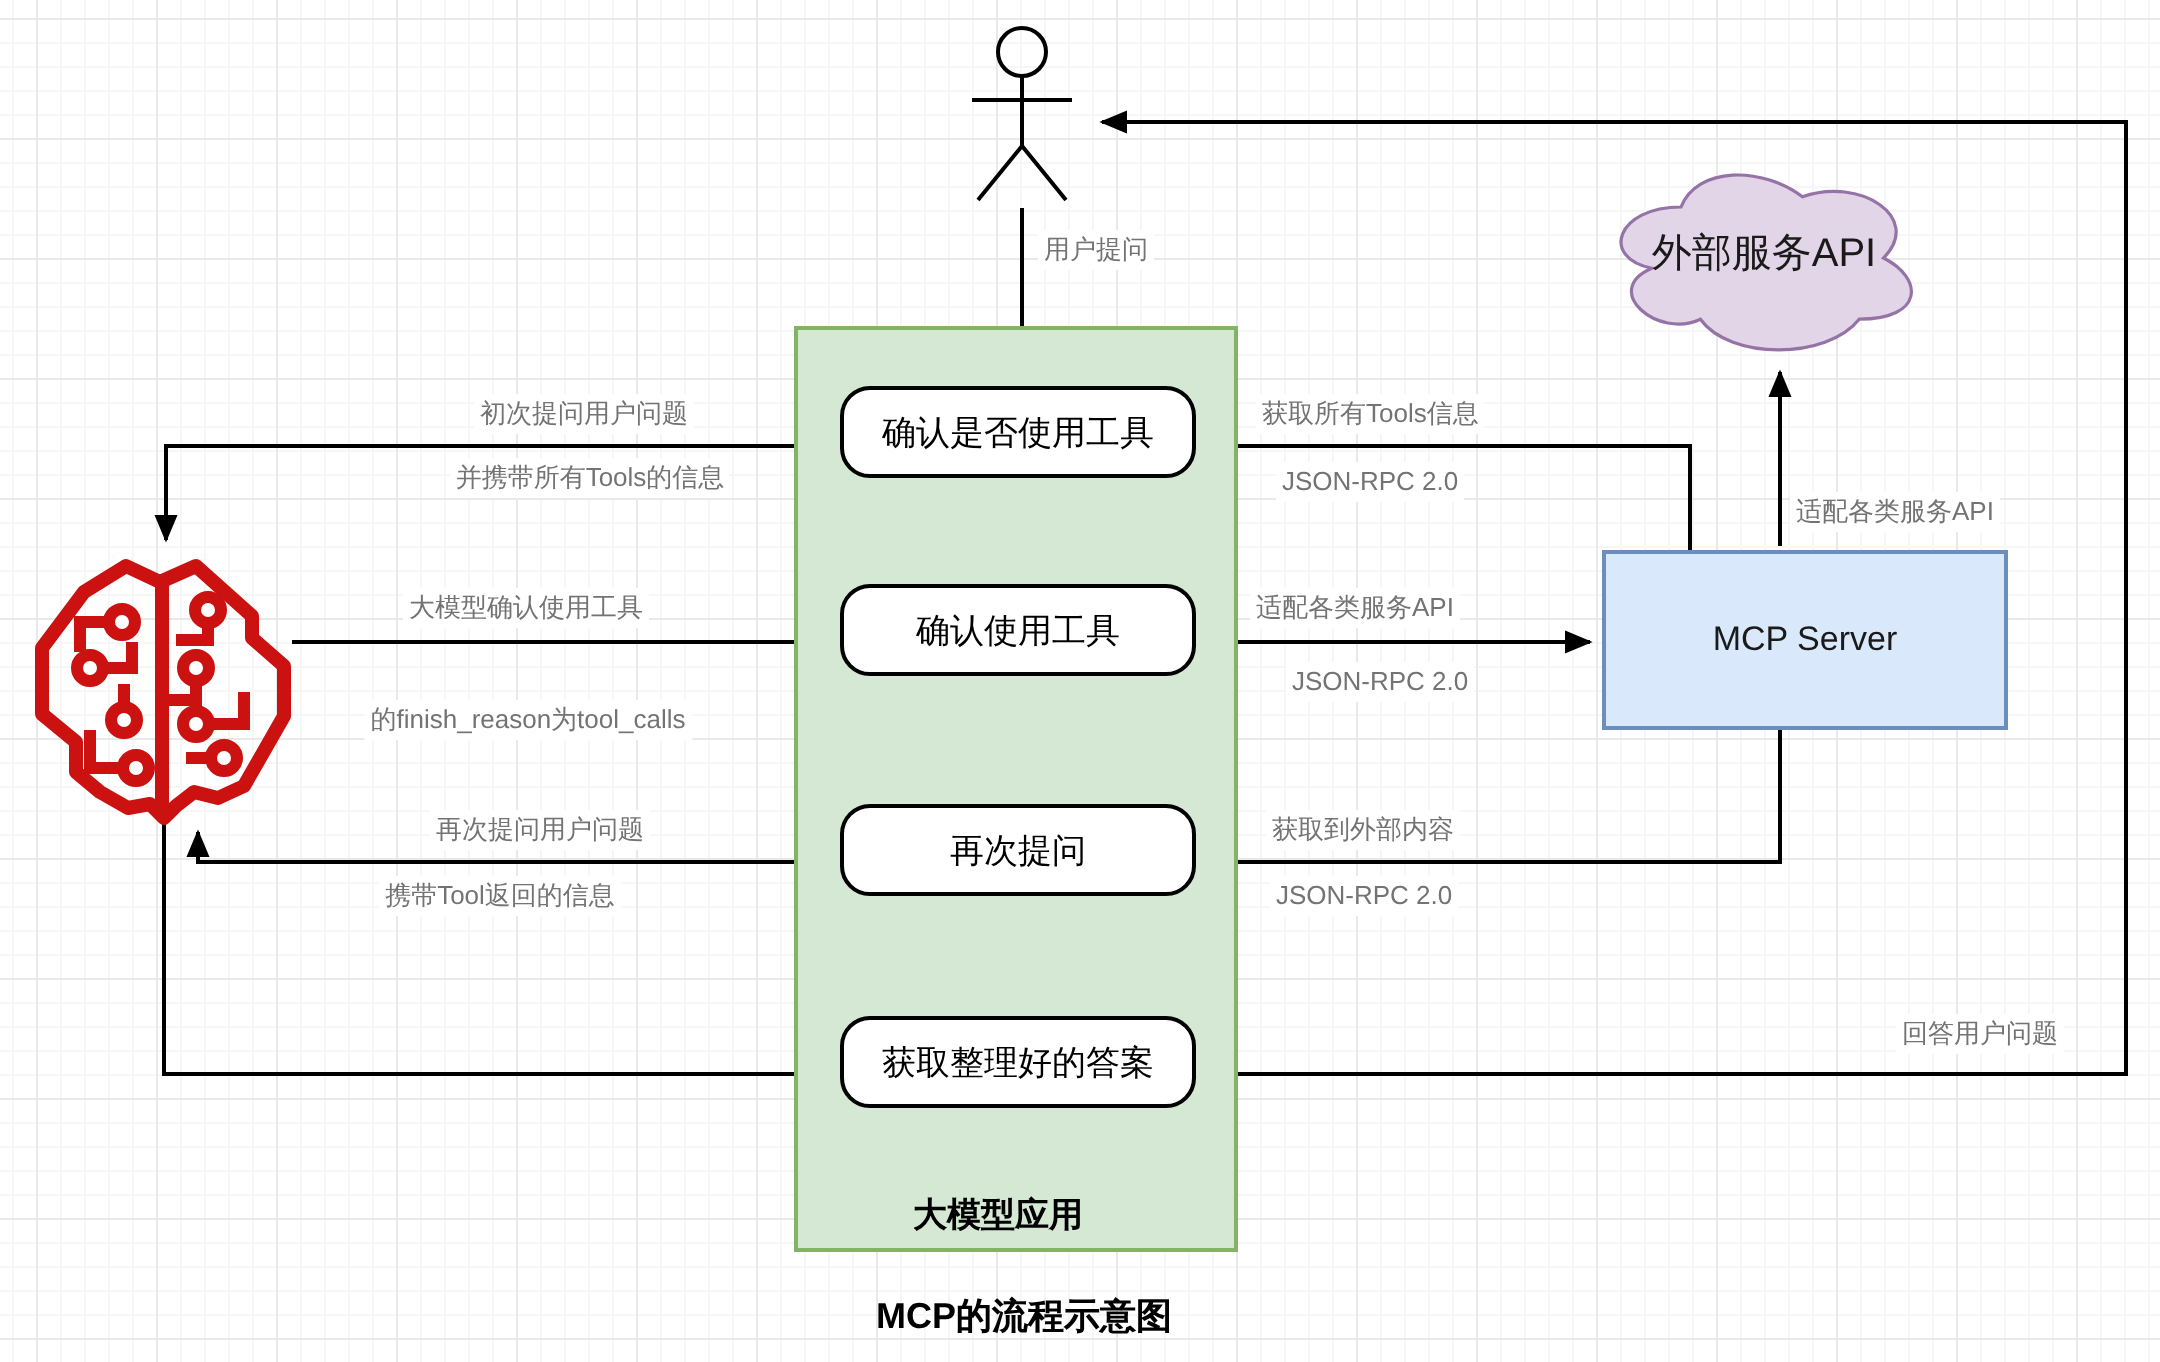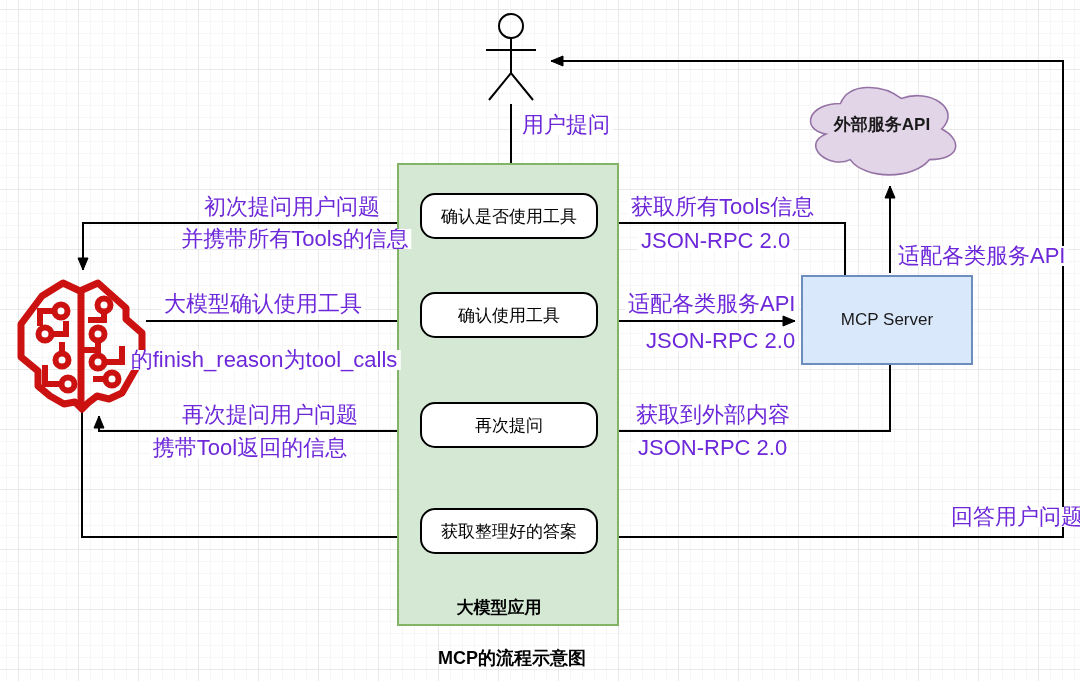--- a/index.html
+++ b/index.html
@@ -10,47 +10,47 @@
     background-image:
       linear-gradient(to right,#e9e9e9 1px,transparent 1px),
       linear-gradient(to bottom,#e9e9e9 1px,transparent 1px),
       linear-gradient(to right,#f6f6f6 1px,transparent 1px),
       linear-gradient(to bottom,#f6f6f6 1px,transparent 1px);
     background-size:60px 60px,60px 60px,12px 12px,12px 12px;
     background-position:18px 9px,18px 9px,6px 9px,6px 9px;
   }
   #wires{position:absolute;left:0;top:0;width:1080px;height:681px;}
   .lbl{
-    position:absolute;font-size:22px;line-height:20px;color:#6d28d9;
+    position:absolute;font-size:13px;line-height:20px;color:#737373;
     white-space:nowrap;background:#ffffff;padding:0 3px;
   }
   .lbl.center{text-align:center;transform:translateX(-50%);}
   .stepbox{
     position:absolute;left:420px;width:178px;height:46px;
     background:#ffffff;border:2px solid #000000;border-radius:15px;
     display:flex;align-items:center;justify-content:center;
     font-size:17px;color:#000;box-sizing:border-box;white-space:nowrap;
   }
   #app-box{
     position:absolute;left:397px;top:163px;width:222px;height:463px;
     background:#d5e8d4;border:2px solid #82b366;box-sizing:border-box;
   }
   #app-box-label{
     position:absolute;left:397px;top:596px;width:204px;text-align:center;
     font-size:17px;font-weight:bold;color:#000;
   }
   #mcp-box{
-    position:absolute;left:801px;top:275px;width:172px;height:90px;
+    position:absolute;left:801px;top:275px;width:203px;height:90px;
     background:#dae8fc;border:2px solid #6c8ebf;box-sizing:border-box;
     display:flex;align-items:center;justify-content:center;
     font-size:17px;color:#1a1a1a;
   }
   #cloud-label{
     position:absolute;left:802px;top:113px;width:160px;text-align:center;
-    font-size:17px;color:#1a1a1a;font-weight:bold;
+    font-size:20px;color:#1a1a1a;
   }
   #diagram-title{
     position:absolute;left:392px;top:646px;width:240px;text-align:center;
     font-size:18px;font-weight:bold;color:#000;
   }
 </style>
 </head>
 <body>
 
 <div id="canvas">

